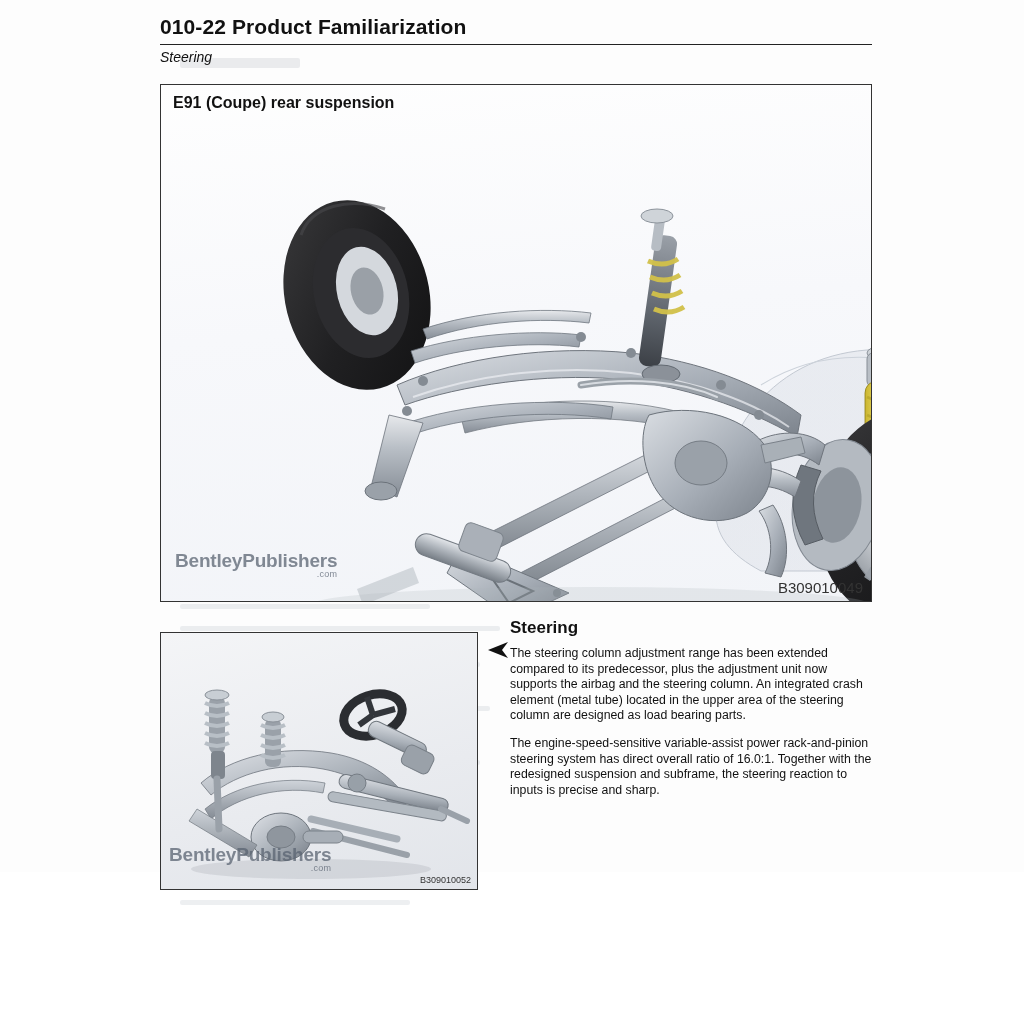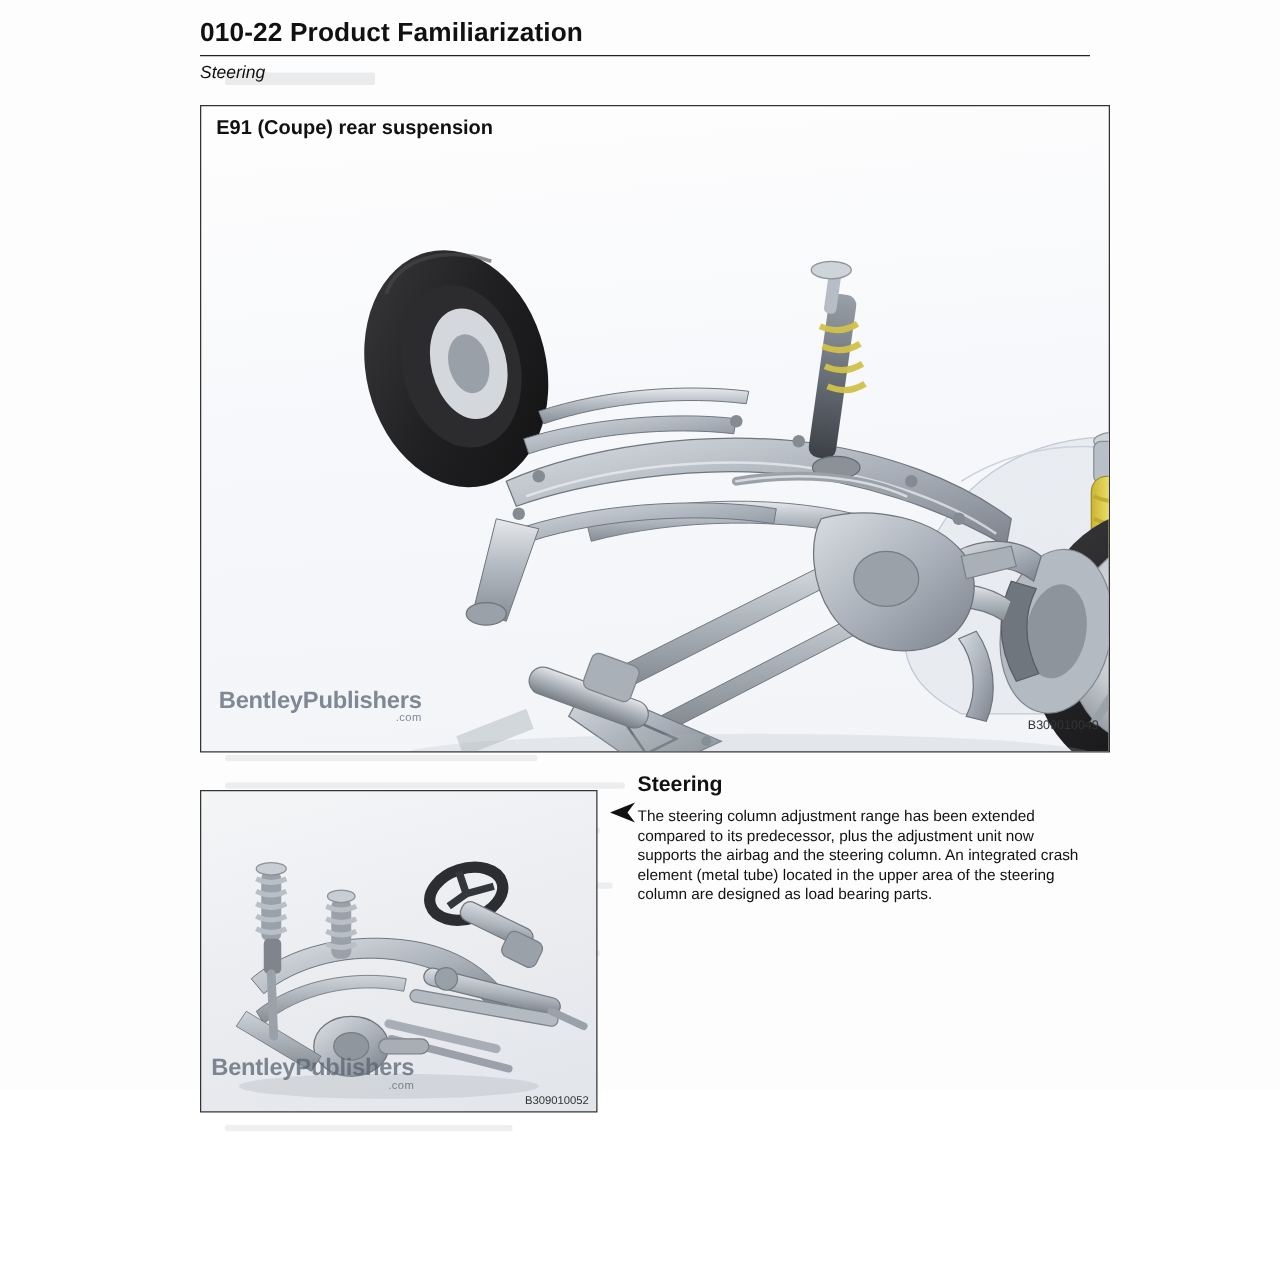--- a/index.html
+++ b/index.html
@@ -73,35 +73,34 @@
   
   .figure-box {
     position: absolute;
     left: 160px;
     top: 84px;
     width: 710px;
     height: 516px;
     border: 1px solid #333;
     background: linear-gradient(175deg,#fefefe 0%, #f7f8fb 45%, #f2f4f8 100%);
     overflow: hidden;
-    padding-left: 16px;
   }
   .figure-caption {
     position: absolute;
     left: 12px;
     top: 9px;
     font-size: 16px;
     font-weight: bold;
     color: #111;
   }
   .fig-code {
     position: absolute;
     right: 8px;
-    bottom: 15px;
-    font-size: 10px;
+    bottom: 5px;
+    font-size: 15px;
     color: #333;
     font-family: "Liberation Sans", sans-serif;
   }
   .watermark {
     position: absolute;
     font-family: "Liberation Sans", sans-serif;
     color: #5a6472;
     opacity: 0.75;
     white-space: nowrap;
   }
@@ -486,16 +485,17 @@
     <div class="fig-code2">B309010052</div>
   </div>
 
   <svg class="pointer" viewBox="0 0 24 20">
     <path d="M2 10 L22 2 L16 10 L22 18 Z" fill="#111"></path>
   </svg>
 
   <div class="text-col">
     <h2>Steering</h2>
     <p>The steering column adjustment range has been extended compared to its predecessor, plus the adjustment unit now supports the airbag and the steering column. An integrated crash element (metal tube) located in the upper area of the steering column are designed as load bearing parts.</p>
+    <p>The engine-speed-sensitive variable-assist power rack-and-pinion steering system has direct overall ratio of 16.0:1. Together with the redesigned suspension and subframe, the steering reaction to inputs is precise and sharp.</p>
   </div>
 
 
 </div>
 
 </body></html>

